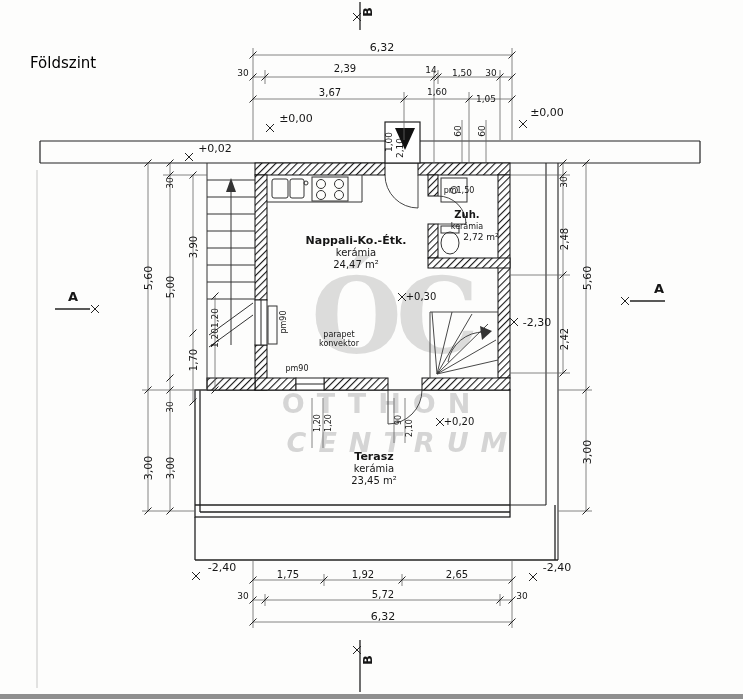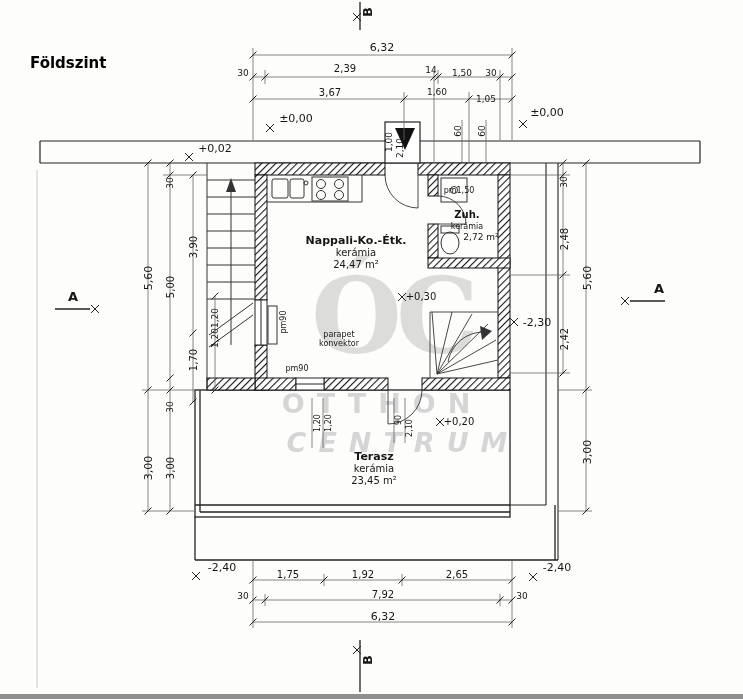--- a/index.html
+++ b/index.html
@@ -1,20 +1,20 @@
 <!DOCTYPE html>
 <html><head>
 <meta charset="utf-8">
 <style>
   * { margin:0; padding:0; box-sizing:border-box; }
   html,body { background:#ffffff; }
   body { font-family:"DejaVu Sans","Liberation Sans",sans-serif; }
   .page { position:relative; width:743px; height:699px; background:#fdfdfc; overflow:hidden; }
 
-  .title { position:absolute; left:30px; top:54px; font-size:15px; font-weight:bold; color:#000; }
+  .title { position:absolute; left:30px; top:54px; font-size:15px; font-weight:normal; color:#000; }
 
   .lbl { position:absolute; transform:translate(-50%,-50%); font-size:10px; color:#161616; white-space:nowrap; }
   .rot { position:absolute; transform:translate(-50%,-50%) rotate(-90deg); font-size:10px; color:#161616; white-space:nowrap; }
   .s8 { font-size:8px; } .s9 { font-size:9px; } .s11 { font-size:11px; } .s13 { font-size:13px; }
   .b { font-weight:bold; }
 
   .watermark { position:absolute; inset:0; }
   .wm-logo { position:absolute; left:392px; top:316px; transform:translate(-50%,-50%);
              font-family:"DejaVu Serif","Liberation Serif",serif; font-size:104px; font-weight:bold;
              color:rgba(70,70,70,0.18); letter-spacing:-6px; }
@@ -364,17 +364,17 @@
 
   <span class="rot s8" style="left:317px;top:423px">1,20</span>
   <span class="rot s8" style="left:328px;top:423px">1,20</span>
   <span class="rot s8" style="left:398px;top:420px">90</span>
   <span class="rot s8" style="left:409px;top:428px">2,10</span>
 
   <span class="lbl" style="left:288px;top:574px">1,75</span>
   <span class="lbl" style="left:363px;top:574px">1,92</span>
   <span class="lbl" style="left:457px;top:574px">2,65</span>
   <span class="lbl s9" style="left:243px;top:596px">30</span>
-  <span class="lbl" style="left:383px;top:594px">7,92</span>
+  <span class="lbl" style="left:383px;top:594px">5,72</span>
   <span class="lbl s9" style="left:522px;top:596px">30</span>
   <span class="lbl s11" style="left:383px;top:616px">6,32</span>
 
 </div>
 
 </body></html>

